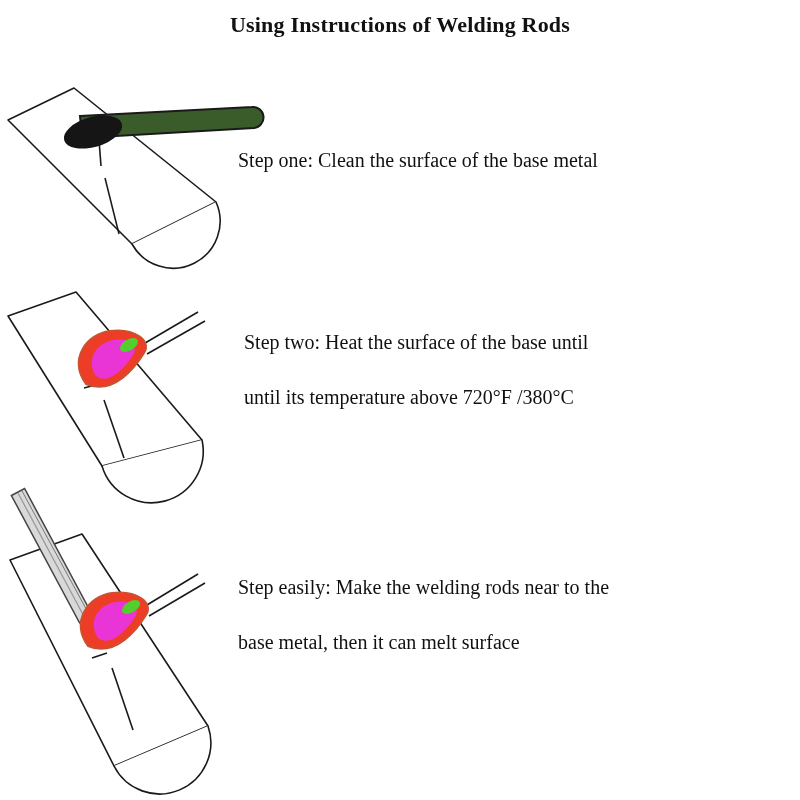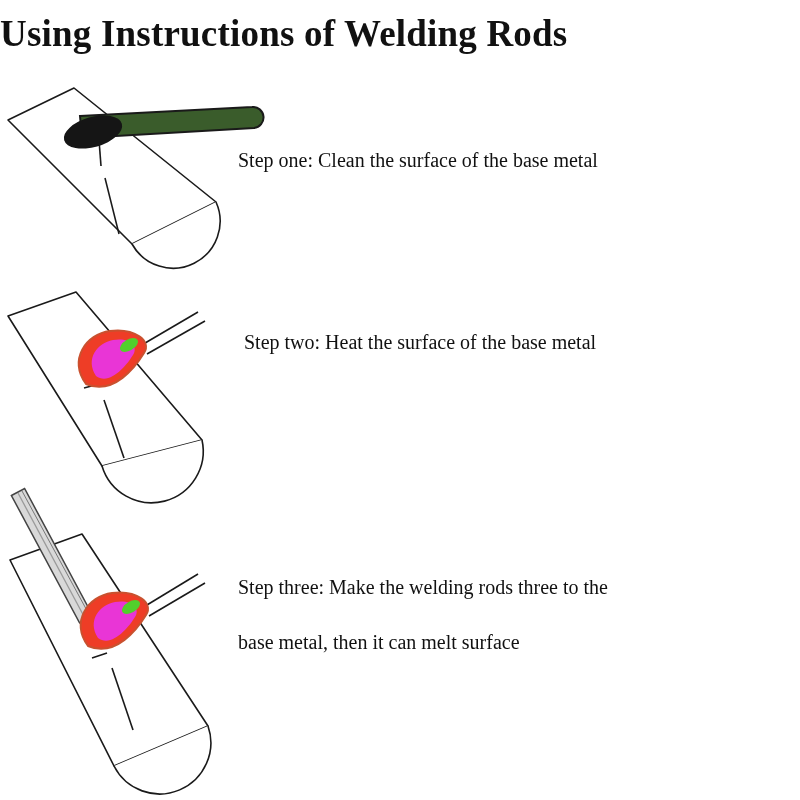--- a/index.html
+++ b/index.html
@@ -7,21 +7,21 @@
   body {
     background:#ffffff;
     font-family:"Liberation Serif","DejaVu Serif",serif;
     position:relative;
     overflow:hidden;
     color:#111111;
   }
   .page { position:absolute; inset:0; width:800px; height:800px; background:#ffffff; }
   .title {
     position:absolute; top:12px; left:0; width:100%;
-    text-align:left; font-size:37px; font-weight:bold; color:#111;
+    text-align:center; font-size:22px; font-weight:bold; color:#111;
     letter-spacing:.2px;
   }
   .illus { position:absolute; }
   .step-text { position:absolute; font-size:20px; color:#111; }
   .step-text p { line-height:55px; white-space:nowrap; }
   #illus1 { left:2px;  top:78px;  }
   #text1  { left:238px; top:133px; }
   #illus2 { left:2px;  top:288px; }
   #text2  { left:244px; top:315px; }
   #illus3 { left:2px;  top:486px; }
@@ -59,21 +59,22 @@
     </g>
     <g>
       <line x1="138" y1="58" x2="196" y2="24" stroke="#1a1a1a" stroke-width="1.6"></line>
       <line x1="145" y1="66" x2="203" y2="33" stroke="#1a1a1a" stroke-width="1.6"></line>
       <path d="M 84 96 C 66 72, 84 46, 108 43 C 133 40, 150 53, 142 65 C 134 78, 112 108, 84 96 Z" stroke="#c9512f" stroke-width="2" fill="#ee3d26"></path>
       <path d="M 94 88 C 83 71, 95 55, 111 52 C 127 49, 137 58, 131 67 C 125 77, 108 98, 94 88 Z" fill="#e935d6"></path>
       <ellipse cx="127" cy="57" rx="10" ry="5.5" transform="rotate(-30 127 57)" fill="#52cf2c"></ellipse>
     </g>
   </svg>
   <div id="text2" class="step-text">
-    <p>Step two: Heat the surface of the base metal</p>
+    <p>Step two: Heat the surface of the base until</p>
+    <p>until its temperature above 720°F /380°C</p>
   </div>
 
   <svg id="illus3" class="illus" width="235" height="314" viewBox="0 0 235 314">
     <g stroke="#1a1a1a" fill="#ffffff" stroke-width="1.6" stroke-linejoin="round">
       <path d="M 8 74 L 80 48 L 206 240 L 112 280 Z"></path>
       <path d="M 112 280 A 51.2 51.2 0 0 0 206 240"></path>
       <line x1="90" y1="172" x2="105" y2="167"></line>
       <line x1="110" y1="182" x2="131" y2="244"></line>
     </g>
     <g>
@@ -83,17 +84,17 @@
     </g>
     <g>
       <line x1="140" y1="122" x2="196" y2="88" stroke="#1a1a1a" stroke-width="1.6"></line>
       <line x1="147" y1="130" x2="203" y2="97" stroke="#1a1a1a" stroke-width="1.6"></line>
       <path d="M 86 160 C 68 136, 86 110, 110 107 C 135 104, 152 117, 144 129 C 136 142, 114 172, 86 160 Z" stroke="#c9512f" stroke-width="2" fill="#ee3d26"></path>
       <path d="M 96 152 C 85 135, 97 119, 113 116 C 129 113, 139 122, 133 131 C 127 141, 110 162, 96 152 Z" fill="#e935d6"></path>
       <ellipse cx="129" cy="121" rx="10" ry="5.5" transform="rotate(-30 129 121)" fill="#52cf2c"></ellipse>
     </g>
   </svg>
   <div id="text3" class="step-text">
-    <p>Step three: Make the welding rods three to the</p>
+    <p>Step easily: Make the welding rods near to the</p>
     <p>base metal, then it can melt surface</p>
   </div>
 
 </div>
 
 </body></html>

